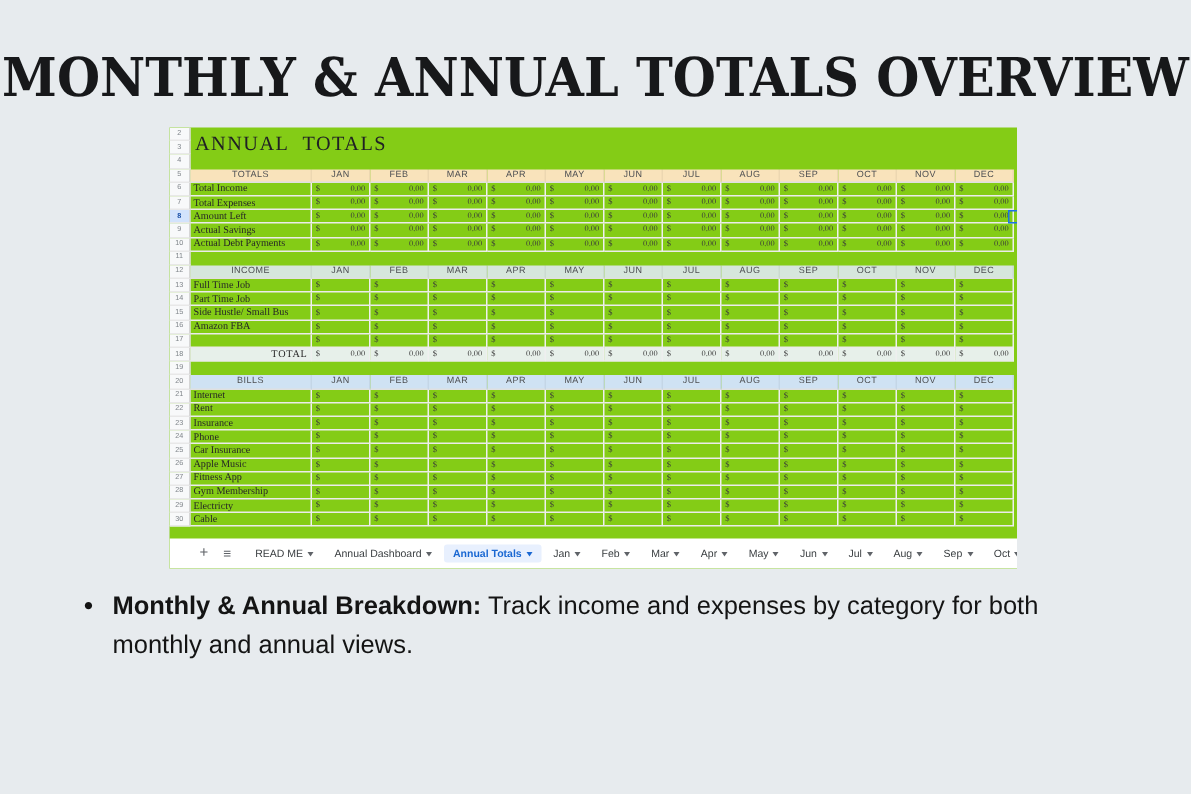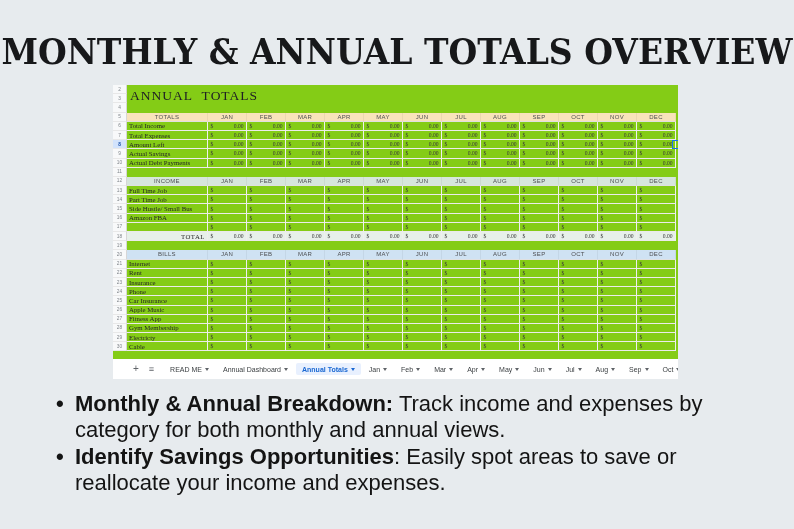--- a/index.html
+++ b/index.html
@@ -73,21 +73,21 @@
     display:flex;align-items:center;gap:3px;padding:2.5px 6px;margin-right:2px;
     font-size:7px;color:#3c4043;white-space:nowrap;border-radius:2px;flex:0 0 auto;
   }
   .tab .caret{width:0;height:0;border-left:2.5px solid transparent;
     border-right:2.5px solid transparent;border-top:3px solid #5f6368;}
   .tab.active{color:var(--c-activetab);font-weight:bold;background:#e8f0fe;}
   .tab.active .caret{border-top-color:var(--c-activetab);}
   
   .bullets{
     position:absolute;left:56px;top:391px;width:676px;
-    font-size:22px;line-height:26px;color:#141414;
+    font-size:17px;line-height:26px;color:#141414;
   }
   .bullet{display:flex;margin-bottom:1px;}
   .dot{flex:0 0 19px;font-weight:bold;}
   .dot::before{content:"•";}
   .bullet b{font-weight:bold;}
 </style>
 </head>
 <body style="--c-totals: #f9e3bb; --c-income: #d6e6dc; --c-inctotal: #e7f0ea; --c-bills: #cfe2f3; --c-selection: #1a73e8; --c-activetab: #1967d2; background: rgb(231, 235, 238);">
 
 <div class="headline">MONTHLY &amp; ANNUAL TOTALS OVERVIEW</div>
@@ -1127,17 +1127,13 @@
         <div class="caret"></div>
       </div>
     </div>
 </div>
 
 <div class="bullets">
   <div class="bullet">
     <span class="dot"></span>
     <span><b>Monthly &amp; Annual Breakdown:</b><span> Track income and expenses by category for both monthly and annual views.</span></span>
   </div>
-  <div class="bullet">
-    <span class="dot"></span>
-    <span><b>Identify Savings Opportunities</b><span>: Easily spot areas to save or reallocate your income and expenses.</span></span>
-  </div>
 </div>
 
 </body></html>

